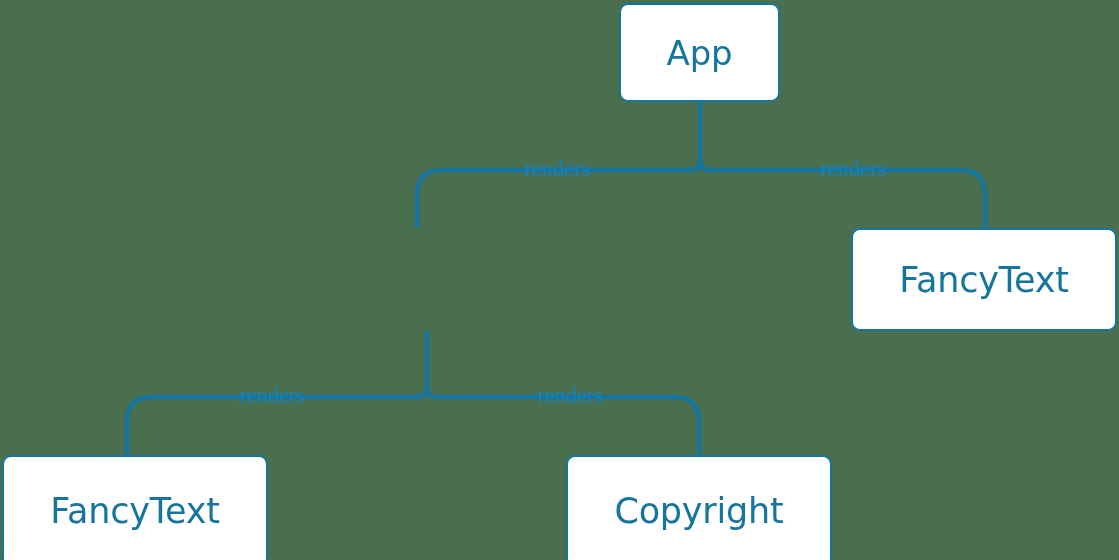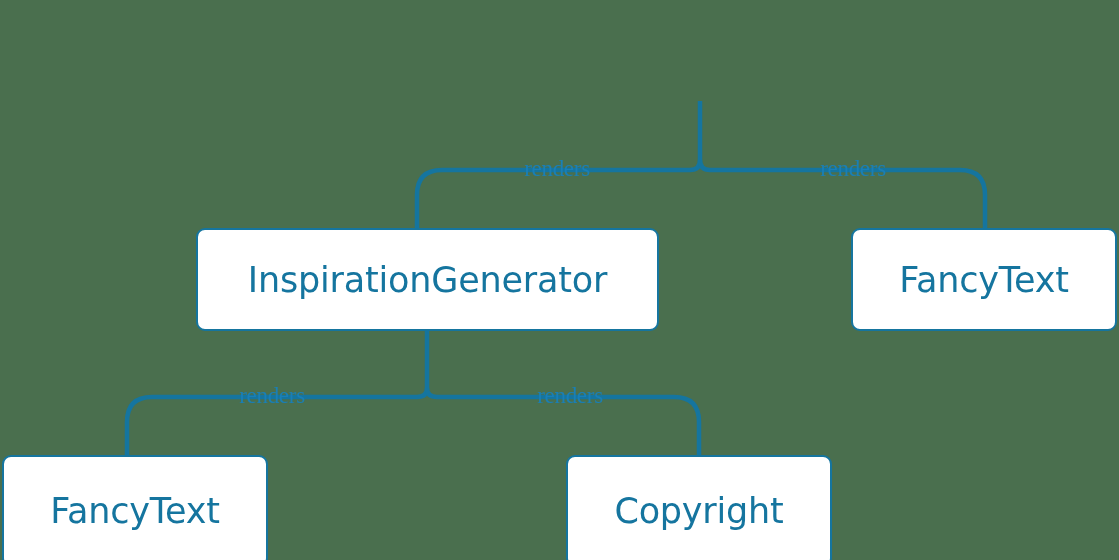--- a/index.html
+++ b/index.html
@@ -86,24 +86,24 @@
 
       <path d="M427,388 Q427,397 437,397 L674,397 Q699,397 699,422 L699,455"></path>
     </g>
   </svg>
 
   <span class="edge-label" id="label-app-inspgen">renders</span>
   <span class="edge-label" id="label-app-fancy">renders</span>
   <span class="edge-label" id="label-ig-fancy">renders</span>
   <span class="edge-label" id="label-ig-copyright">renders</span>
 
+  <div class="node" id="node-app">
+    <span class="node-label">App</span>
+  </div>
 
-  <div class="node" id="node-inspgen">
-    <span class="node-label">InspirationGenerator</span>
-  </div>
 
   <div class="node" id="node-fancy-right">
     <span class="node-label">FancyText</span>
   </div>
 
   <div class="node" id="node-fancy-left">
     <span class="node-label">FancyText</span>
   </div>
 
   <div class="node" id="node-copyright">

